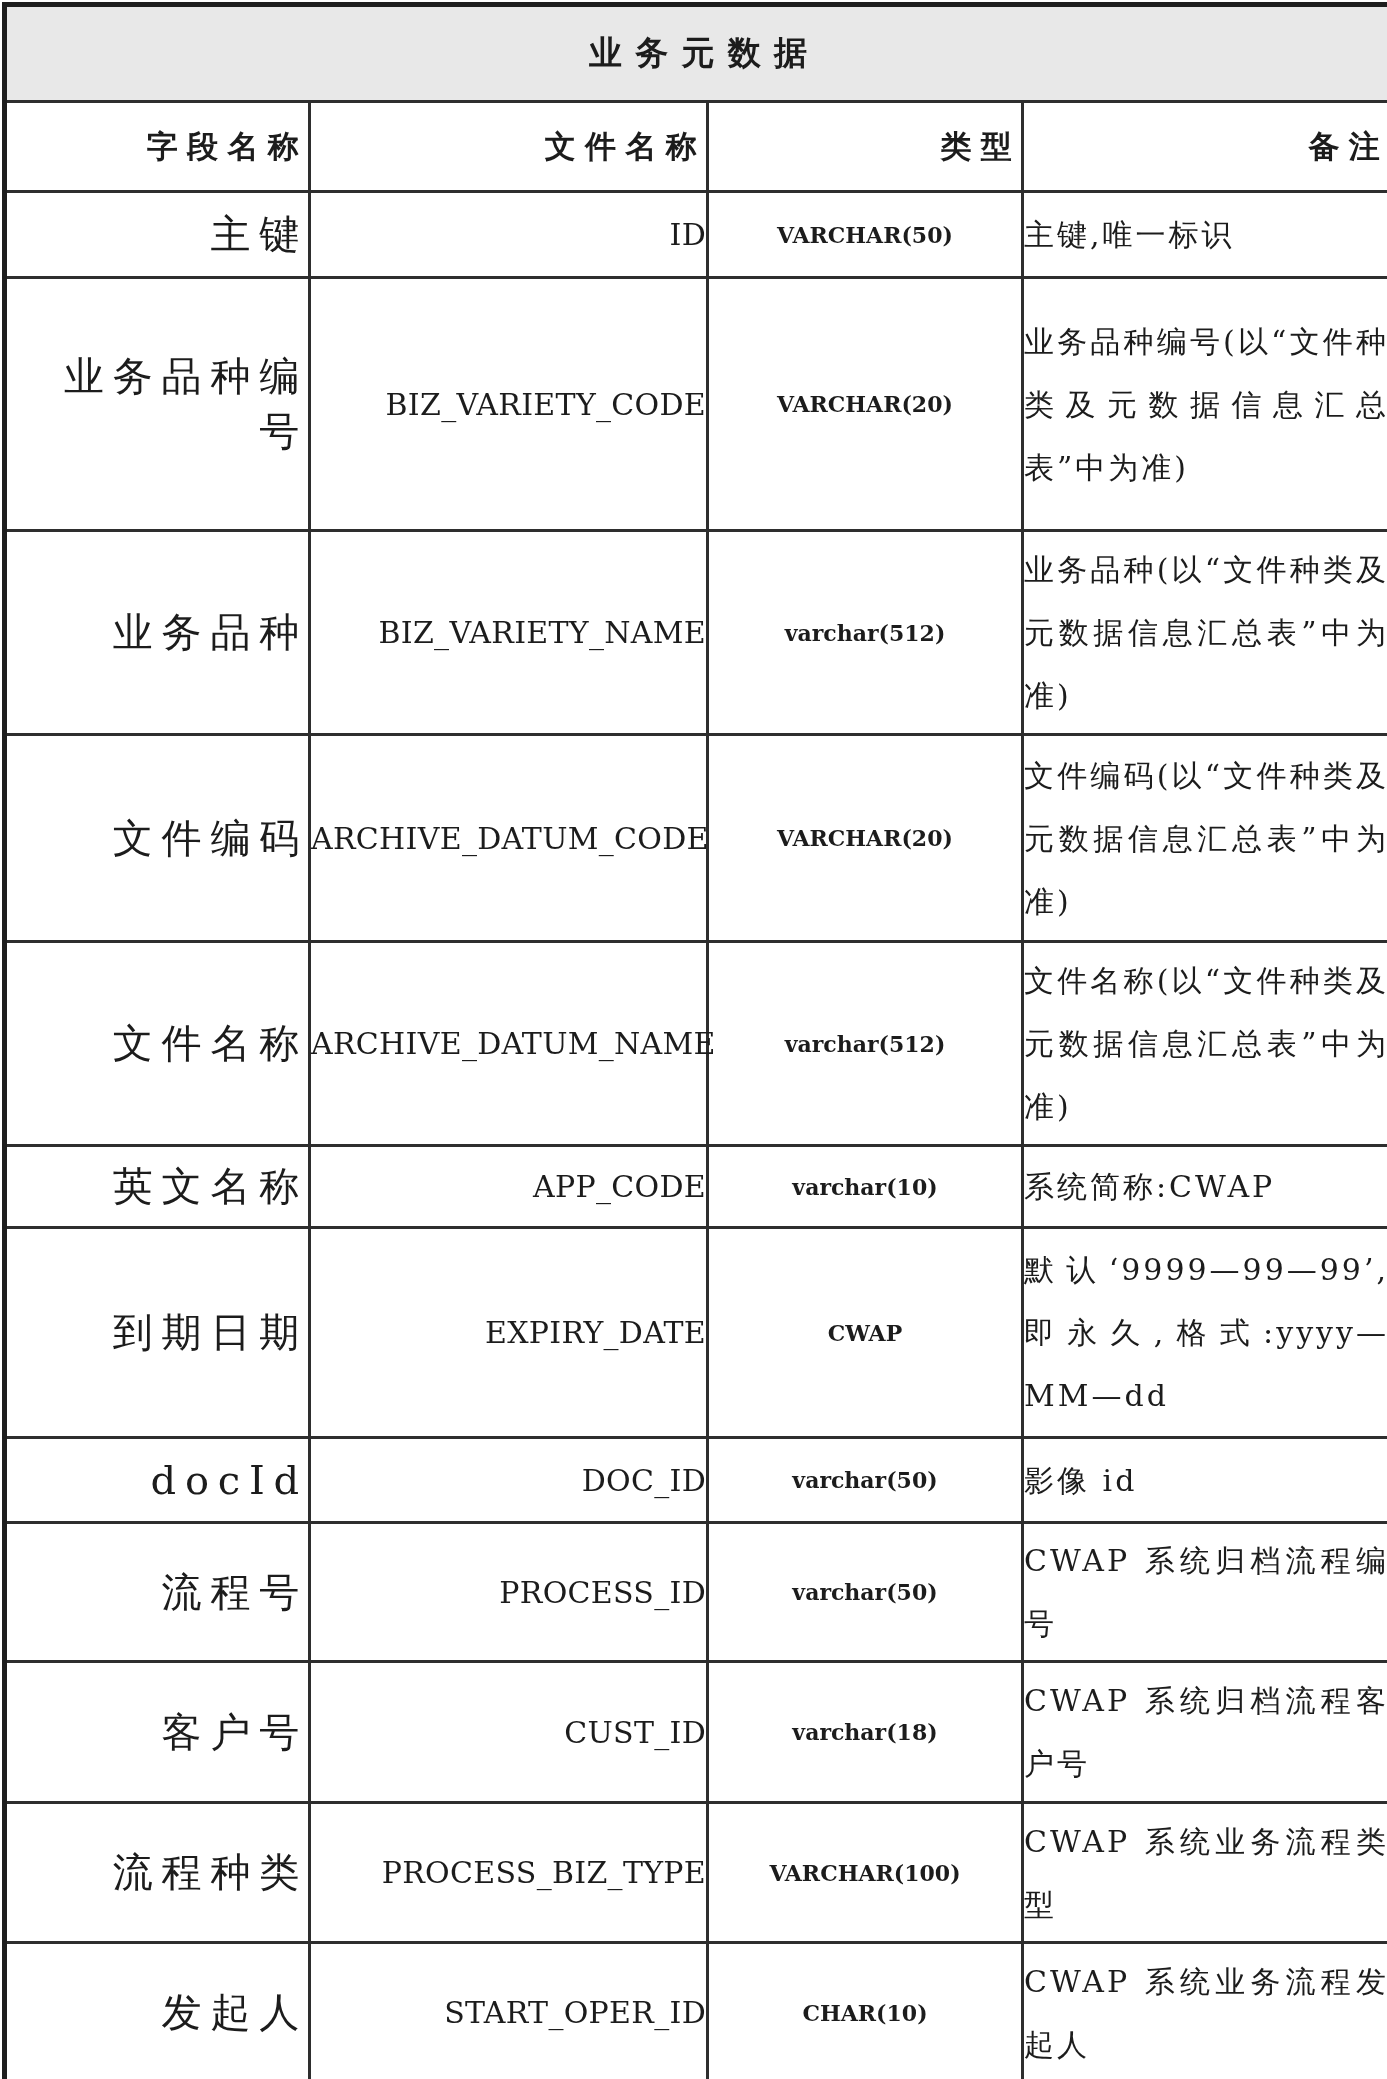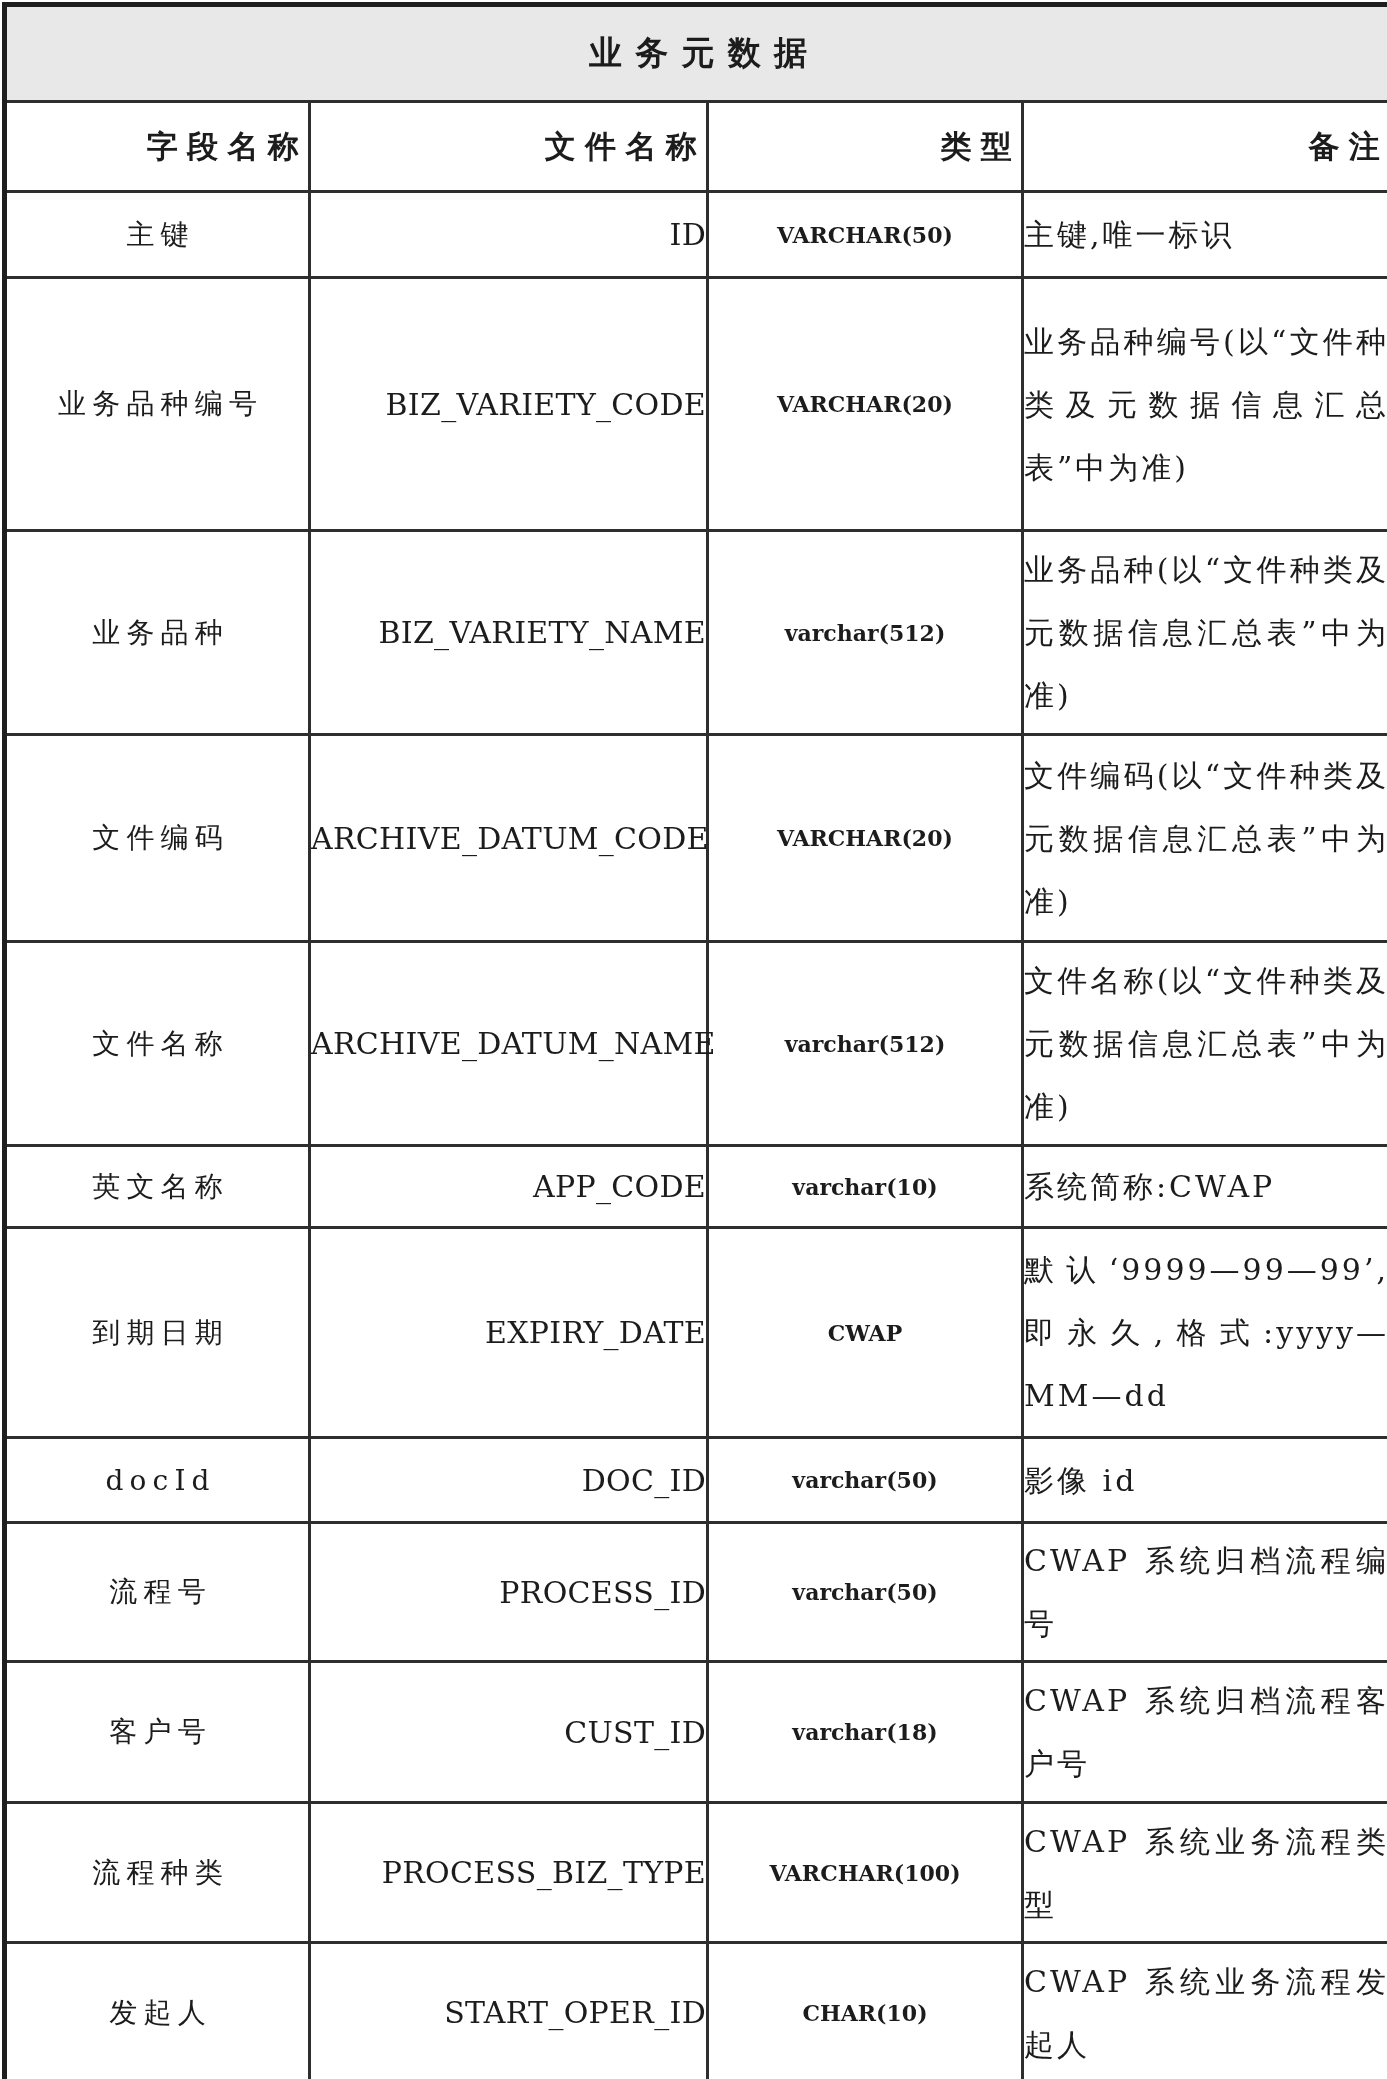--- a/index.html
+++ b/index.html
@@ -21,21 +21,21 @@
   .title-cell{
     background:#e8e8e8;
     text-align:center;font-weight:bold;
     font-size:33px;letter-spacing:0.40em;text-indent:0.40em;
   }
   th.hdr{
     font-weight:bold;font-size:31px;text-align:right;
     letter-spacing:0.30em;text-indent:0.30em;
   }
   td.c-field{
-    text-align:center;font-size:28px;
+    text-align:right;font-size:40px;
     letter-spacing:0.22em;text-indent:0.22em;
   }
   td.c-en{
     text-align:right;font-size:30px;letter-spacing:0.01em;
   }
   td.c-type{
     text-align:center;font-size:22px;font-weight:bold;
   }
   td.c-remark{
     font-size:30px;line-height:2.1;

